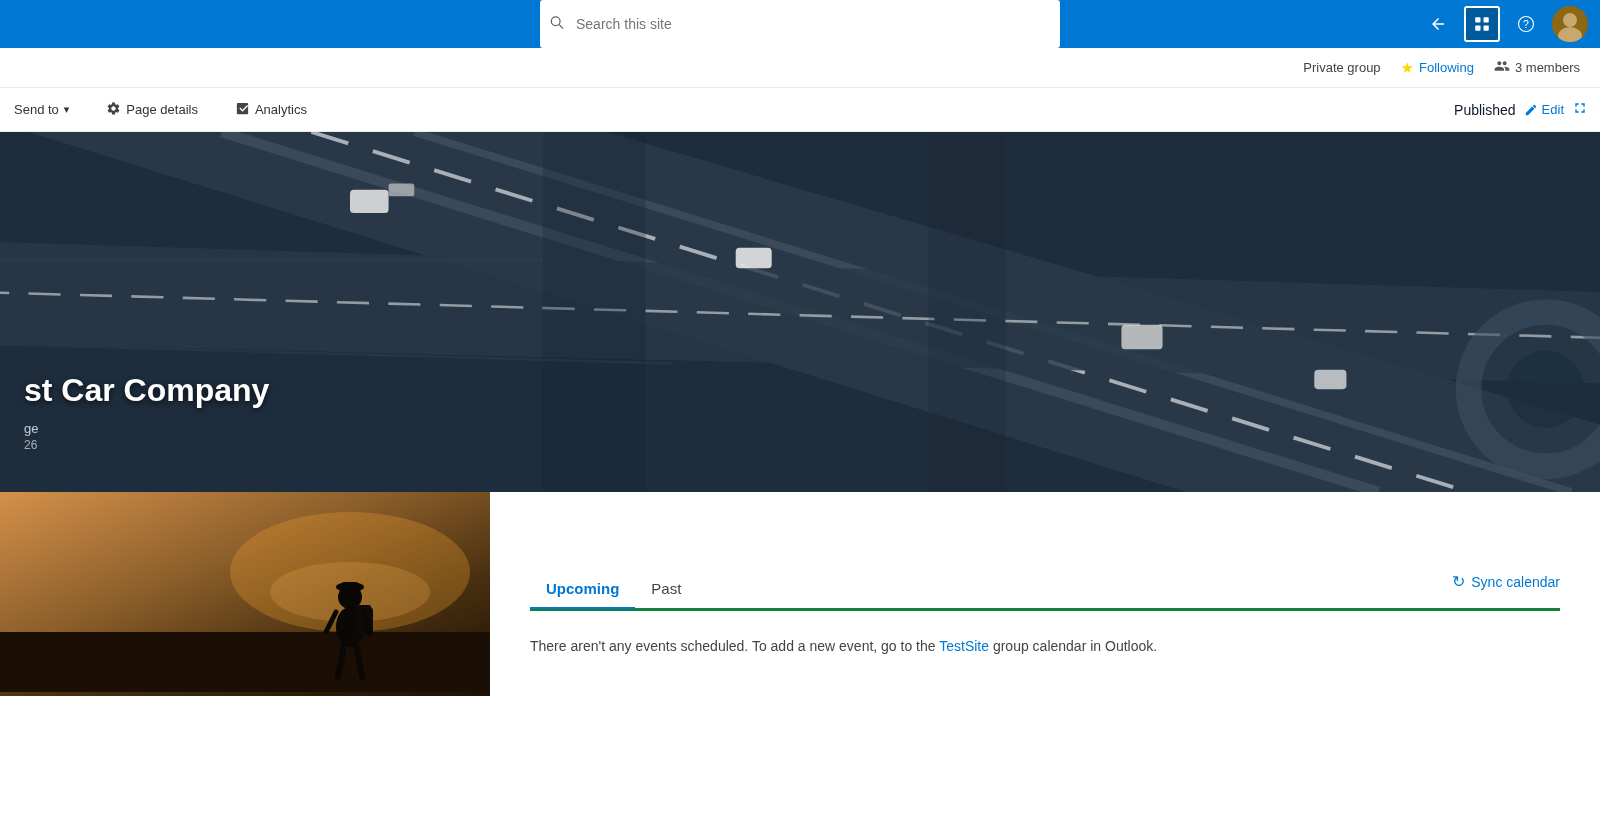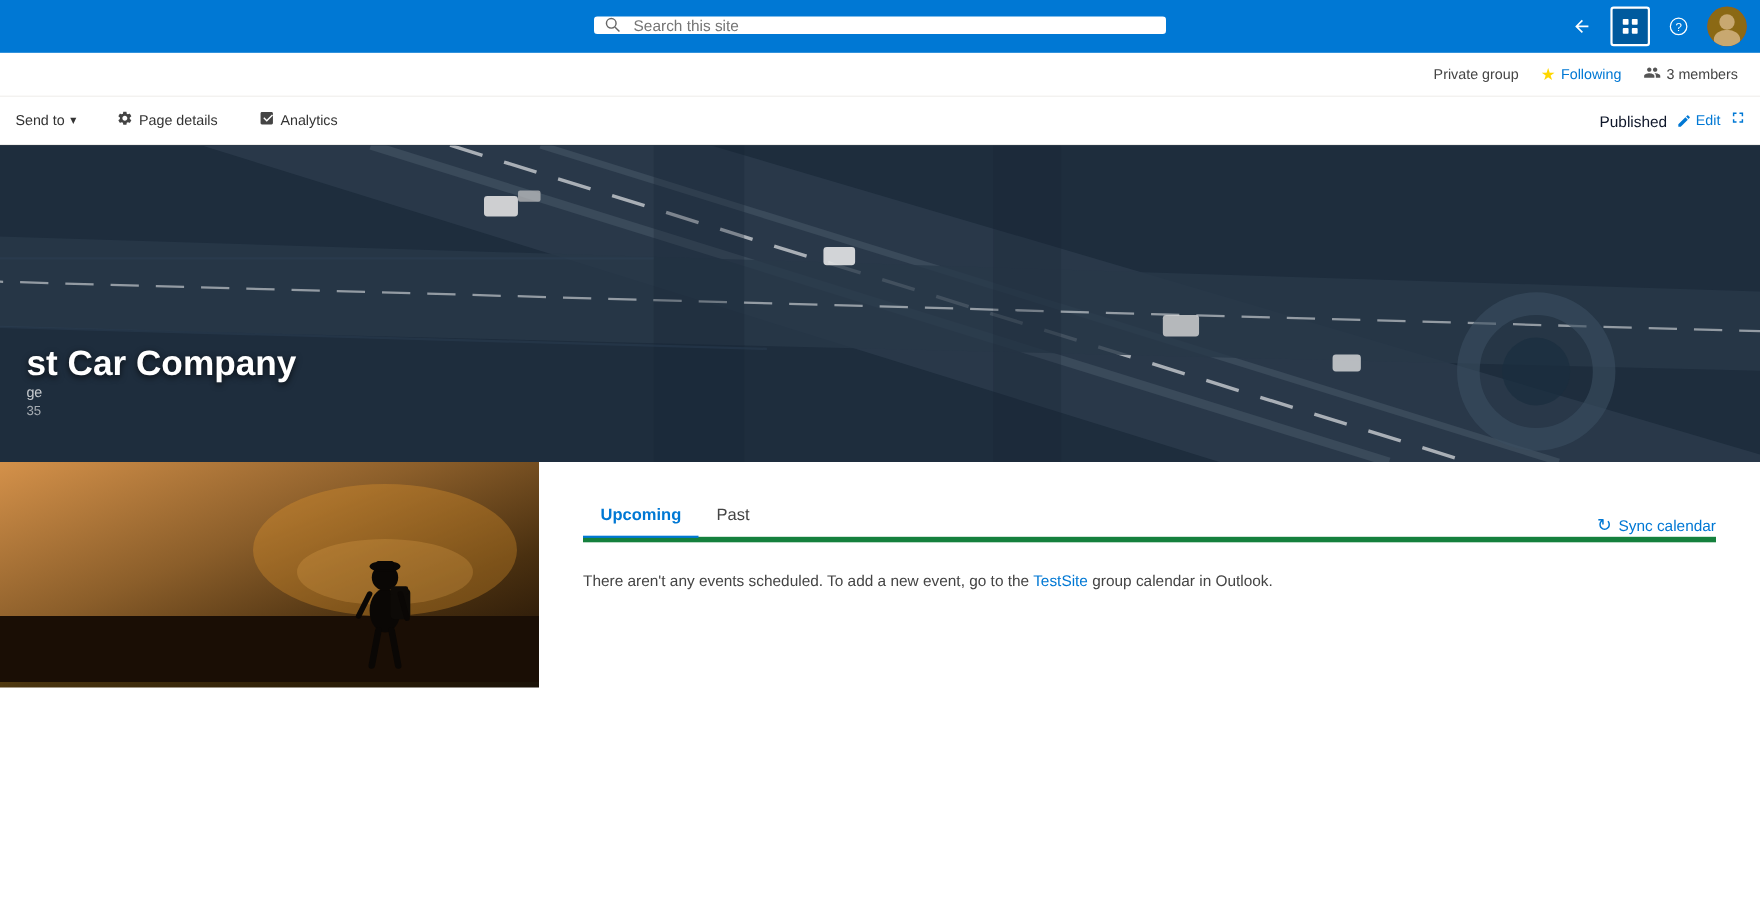--- a/index.html
+++ b/index.html
@@ -16,21 +16,21 @@
       z-index: 10;
     }
     .search-container {
       position: absolute;
       left: 50%;
       transform: translateX(-50%);
       width: 520px;
     }
     .search-box {
       width: 100%;
-      height: 16px;
+      height: 48px;
       border-radius: 3px;
       border: none;
       background: #fff;
       padding: 0 12px 0 36px;
       font-size: 14px;
       color: #333;
       outline: none;
     }
     .search-icon-wrap {
       position: absolute;
@@ -147,21 +147,21 @@
       font-size: 16px;
       color: #0078d4;
       cursor: pointer;
       border: none;
       background: transparent;
     }
 
     
     .hero-section {
       position: relative;
-      height: 288px;
+      height: 360px;
       overflow: hidden;
       background: #1a2a3a;
     }
     .hero-bg {
       width: 100%;
       height: 100%;
       background: linear-gradient(
         135deg,
         #1a2535 0%,
         #2a3b4c 15%,
@@ -182,21 +182,21 @@
       color: #fff;
     }
     .hero-title {
       font-size: 32px;
       font-weight: 700;
       text-shadow: 0 2px 6px rgba(0,0,0,0.7);
     }
     .hero-subtitle {
       font-size: 13px;
       color: rgba(255,255,255,0.75);
-      margin-top: 0;
+      margin-top: 12px;
     }
     .hero-date {
       font-size: 12px;
       color: rgba(255,255,255,0.6);
       margin-top: 2px;
     }
 
     
     .content-area {
       display: flex;
@@ -211,23 +211,24 @@
       overflow: hidden;
       flex-shrink: 0;
     }
 
     .events-panel {
       flex: 1;
       padding: 32px 40px;
     }
     .events-tabs {
       display: flex;
-      align-items: flex-end;
-      border-bottom: 5px solid #15803d;
+      align-items: flex-start;
+      border-bottom: 3px solid #15803d;
       margin-bottom: 24px;
+      margin-top: 48px;
     }
     .tab-item {
       padding: 8px 16px 10px;
       font-size: 15px;
       color: #444;
       cursor: pointer;
       border-bottom: 2px solid transparent;
       margin-bottom: -1px;
       text-decoration: none;
     }
@@ -392,21 +393,21 @@
       <circle cx="1380" cy="200" r="60" fill="none" stroke="#3a4e60" stroke-width="20" opacity="0.6"></circle>
       <circle cx="1380" cy="200" r="30" fill="#1a2d3e" opacity="0.7"></circle>
 
       <line x1="0" y1="100" x2="600" y2="100" stroke="#2e4258" stroke-width="2" opacity="0.4"></line>
       <line x1="0" y1="160" x2="700" y2="180" stroke="#2e4258" stroke-width="2" opacity="0.4"></line>
     </svg>
   </div>
   <div class="hero-title-block">
     <div class="hero-title">st Car Company</div>
     <div class="hero-subtitle">ge</div>
-    <div class="hero-date">35</div>
+    <div class="hero-date">26</div>
   </div>
 </div>
 
 <div class="content-area">
 
   <div class="left-image-panel">
     <svg width="490" height="200" viewBox="0 0 490 200">
 
       <defs>
         <linearGradient id="skyGrad" x1="0%" y1="0%" x2="100%" y2="100%">

